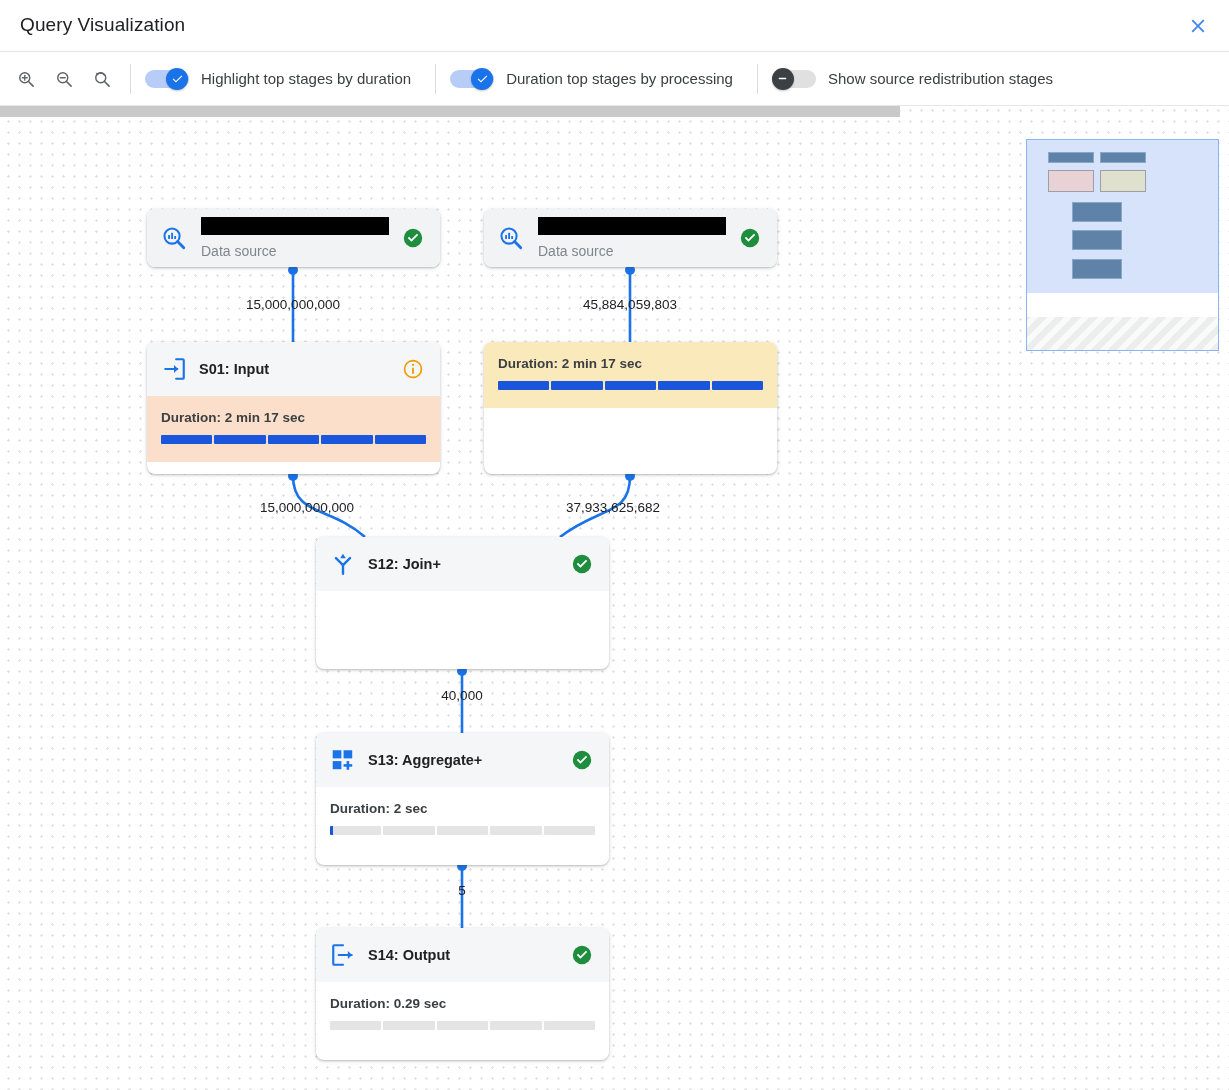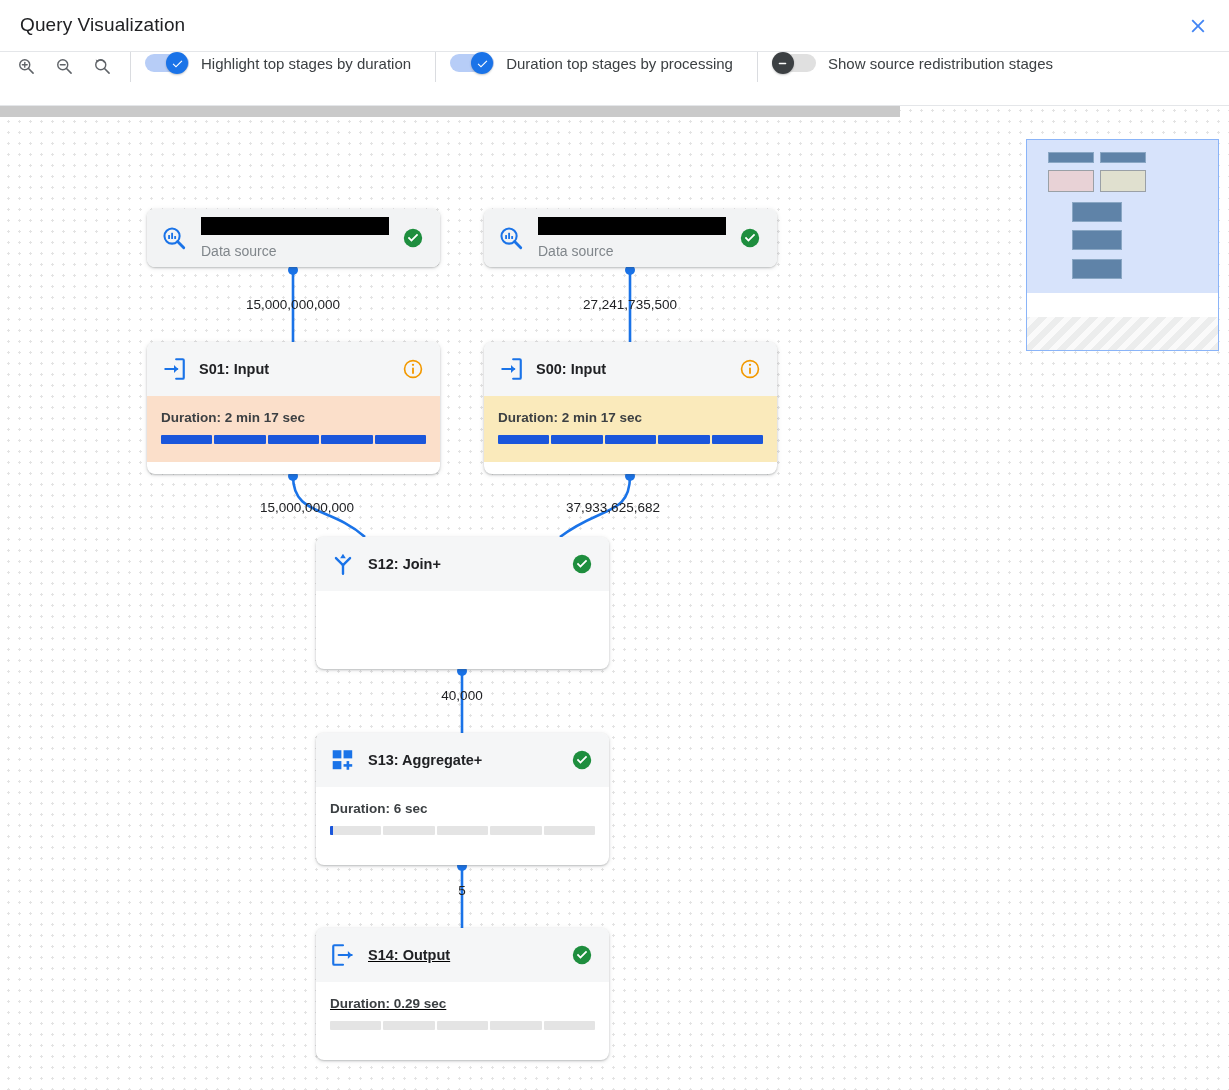--- a/index.html
+++ b/index.html
@@ -28,21 +28,21 @@
     width: 34px; height: 34px;
     display: flex; align-items: center; justify-content: center;
     cursor: pointer; border-radius: 50%;
   }
 
   
   .toolbar {
     position: absolute; top: 52px; left: 0; width: 1229px; height: 54px;
     background: #fff; border-bottom: 1px solid #e4e6e9;
     box-sizing: border-box;
-    display: flex; align-items: flex-start;
+    display: flex; align-items: center;
   }
   .zoom-group { display: flex; align-items: center; padding-left: 12px; gap: 10px; }
   .zoom-btn {
     width: 28px; height: 28px; display: flex; align-items: center; justify-content: center;
     cursor: pointer; border-radius: 50%;
   }
   .tb-divider { width: 1px; height: 30px; background: #dadce0; margin: 0 14px; }
 
   .toggle-group { display: flex; align-items: center; }
   .switch {
@@ -242,21 +242,21 @@
         <circle cx="293" cy="164" r="5"></circle>
         <circle cx="630" cy="164" r="5"></circle>
         <circle cx="293" cy="370" r="5"></circle>
         <circle cx="630" cy="370" r="5"></circle>
         <circle cx="462" cy="565" r="5"></circle>
         <circle cx="462" cy="760" r="5"></circle>
       </g>
     </svg>
 
     <div class="edge-label" style="left:293px; top:191px;">15,000,000,000</div>
-    <div class="edge-label" style="left:630px; top:191px;">27,241,735,500</div>
+    <div class="edge-label" style="left:630px; top:191px;">45,884,059,803</div>
     <div class="edge-label" style="left:307px; top:394px;">15,000,000,000</div>
     <div class="edge-label" style="left:613px; top:394px;">37,933,625,682</div>
     <div class="edge-label" style="left:462px; top:582px;">40,000</div>
     <div class="edge-label" style="left:462px; top:777px;">5</div>
 
     <div class="node ds" style="left:147px; top:103px; width:293px; height:58px;">
       <div class="node-head">
         <span class="node-icon">
           <svg width="26" height="26" viewBox="0 0 24 24">
             <circle cx="10.2" cy="10.2" r="7" fill="none" stroke="#1a73e8" stroke-width="1.9"></circle>
@@ -337,37 +337,20 @@
               <i style="width:100%"></i>
             </span>
           <span class="pseg">
               <i style="width:100%"></i>
             </span>
         </div>
       </div>
     </div>
 
     <div class="node" style="left:484px; top:236px; width:293px; height:132px;">
-      <div class="node-head">
-        <span class="node-icon">
-          <svg width="26" height="26" viewBox="0 0 24 24">
-            <path d="M14 3h6a1 1 0 0 1 1 1v16a1 1 0 0 1-1 1h-6" fill="none" stroke="#1a73e8" stroke-width="2" stroke-linecap="round"></path>
-            <line x1="4" y1="12" x2="15" y2="12" stroke="#1a73e8" stroke-width="2" stroke-linecap="round"></line>
-            <path d="M12 8.2 15.8 12 12 15.8z" fill="#1a73e8"></path>
-          </svg>
-        </span>
-        <span class="node-title">S00: Input</span>
-        <span class="node-status">
-          <svg width="22" height="22" viewBox="0 0 24 24">
-            <circle cx="12" cy="12" r="9.2" fill="none" stroke="#f29900" stroke-width="1.8"></circle>
-            <rect x="11" y="10.4" width="2" height="7" rx="1" fill="#f29900"></rect>
-            <circle cx="12" cy="7.4" r="1.25" fill="#f29900"></circle>
-          </svg>
-        </span>
-      </div>
       <div class="node-body yellow">
         <div class="dur-text">Duration: 2 min 17 sec</div>
         <div class="pbar">
           <span class="pseg">
               <i style="width:100%"></i>
             </span>
           <span class="pseg">
               <i style="width:100%"></i>
             </span>
           <span class="pseg">
@@ -416,42 +399,42 @@
         </span>
         <span class="node-title">S13: Aggregate+</span>
         <span class="node-status">
           <svg width="22" height="22" viewBox="0 0 24 24">
             <circle cx="12" cy="12" r="10" fill="#1e8e3e"></circle>
             <path d="M10.3 16.1 6.3 12.1l1.4-1.4 2.6 2.6 6-6 1.4 1.4z" fill="#fff"></path>
           </svg>
         </span>
       </div>
       <div class="node-body">
-        <div class="dur-text">Duration: 6 sec</div>
+        <div class="dur-text">Duration: 2 sec</div>
         <div class="pbar">
           <span class="pseg">
               <i style="width:5%"></i>
             </span>
           <span class="pseg">
               <i style="width:0%"></i>
             </span>
           <span class="pseg">
               <i style="width:0%"></i>
             </span>
           <span class="pseg">
               <i style="width:0%"></i>
             </span>
           <span class="pseg">
               <i style="width:0%"></i>
             </span>
         </div>
       </div>
     </div>
 
-    <div class="node" style="left:316px; top:822px; width:293px; height:132px;text-decoration:underline;">
+    <div class="node" style="left:316px; top:822px; width:293px; height:132px;">
       <div class="node-head">
         <span class="node-icon">
           <svg width="26" height="26" viewBox="0 0 24 24">
             <path d="M12 3H4a1 1 0 0 0-1 1v16a1 1 0 0 0 1 1h8" fill="none" stroke="#1a73e8" stroke-width="2" stroke-linecap="round"></path>
             <line x1="8" y1="12" x2="20" y2="12" stroke="#1a73e8" stroke-width="2" stroke-linecap="round"></line>
             <path d="M16.5 8.2 20.3 12 16.5 15.8z" fill="#1a73e8"></path>
           </svg>
         </span>
         <span class="node-title">S14: Output</span>
         <span class="node-status">

